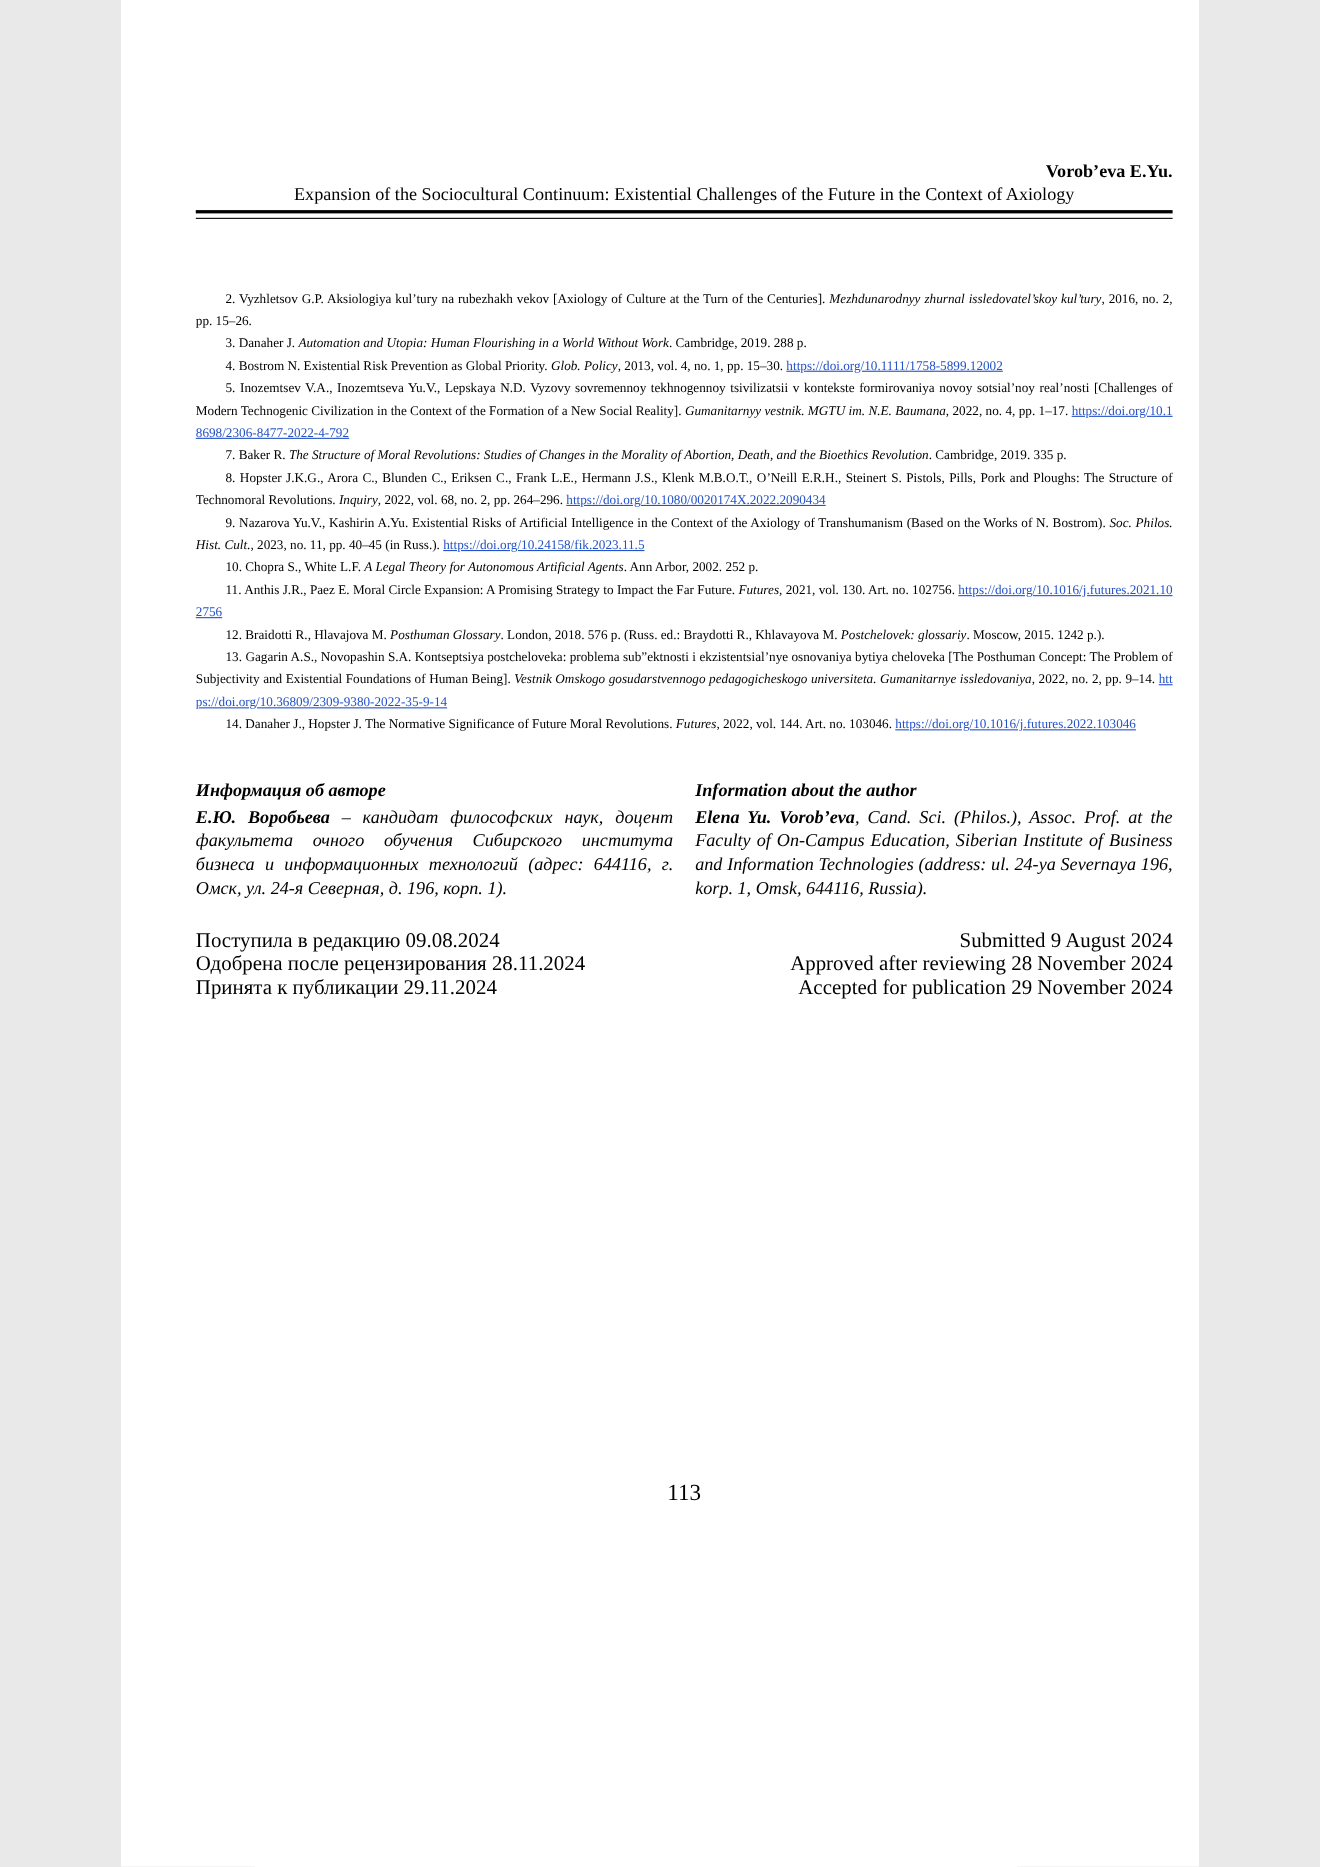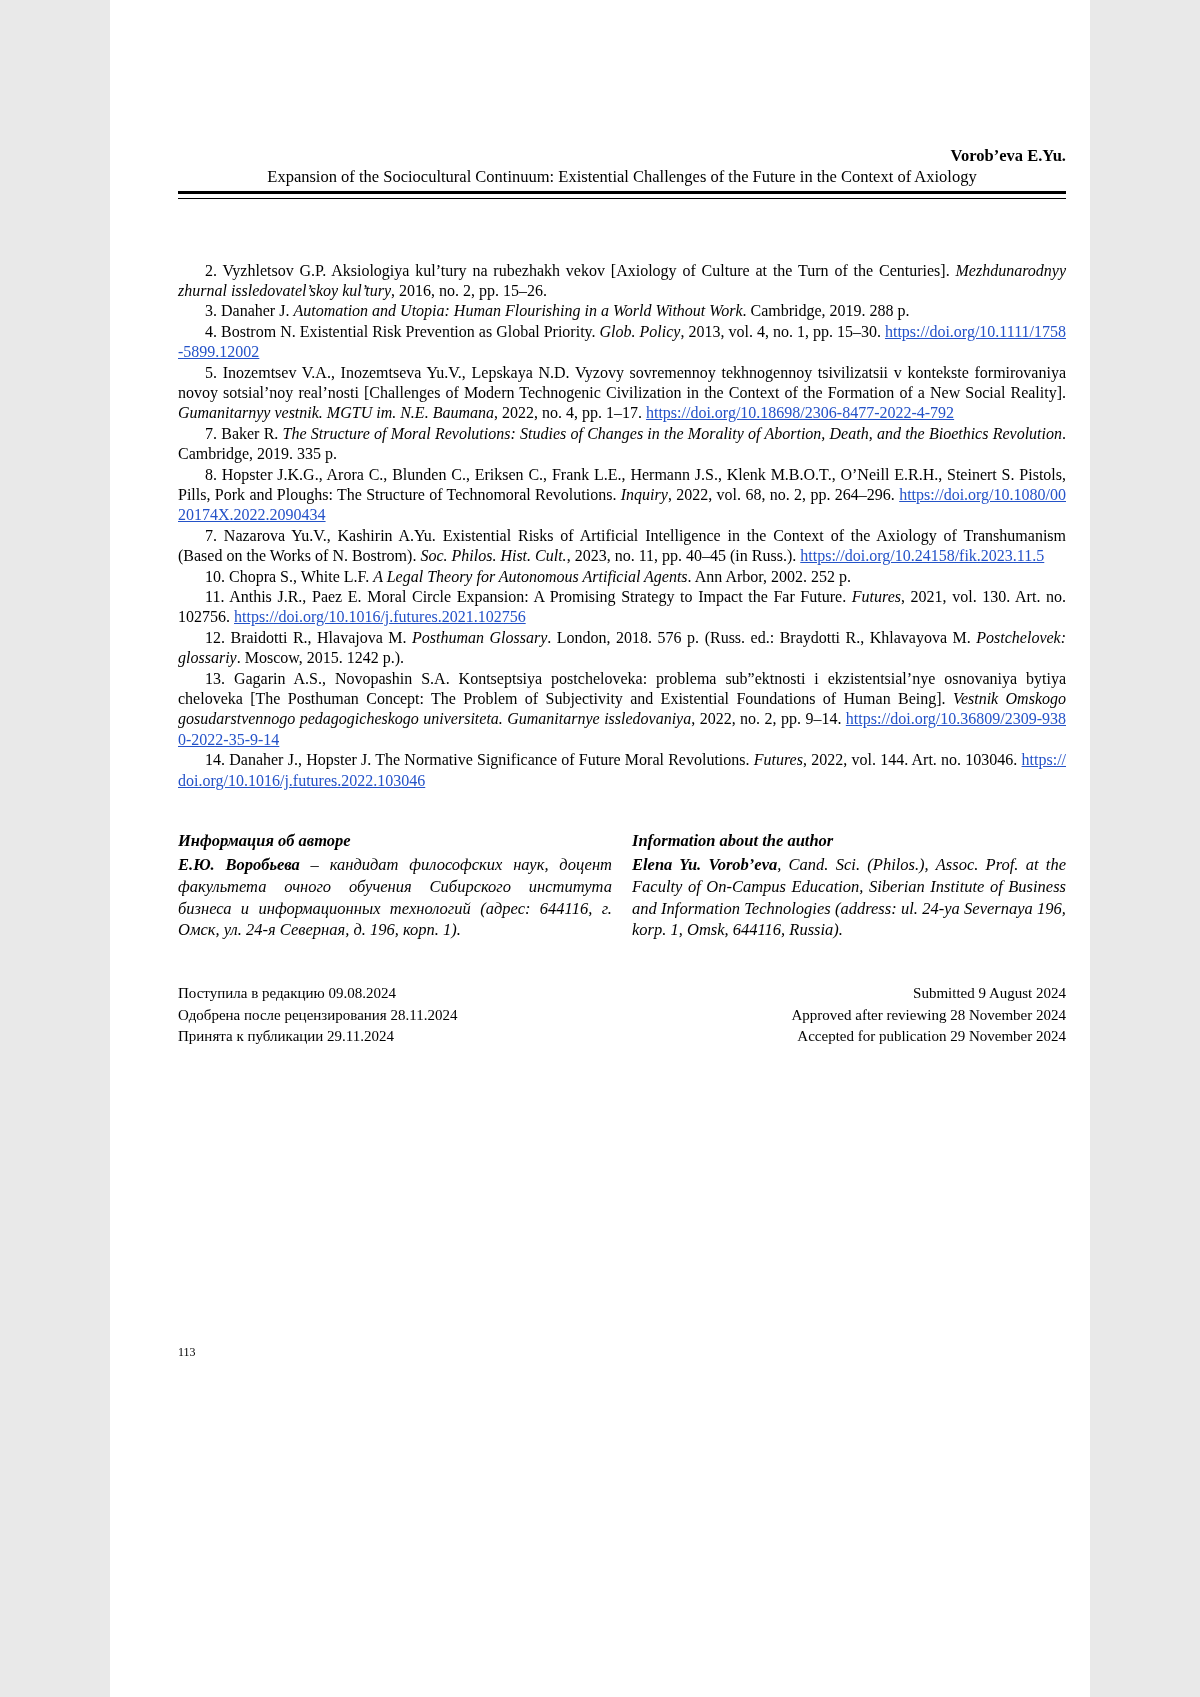--- a/index.html
+++ b/index.html
@@ -12,45 +12,45 @@
     color:#000;
     overflow:hidden;
   }
   .content { position:absolute; left:68px; top:0; width:888px; }
 
   .header { margin-top:145px; }
   .header-author { text-align:right; font-weight:bold; font-size:16.5px; line-height:21px; }
   .header-title { text-align:center; font-size:16.5px; line-height:21px; }
   .rule { margin-top:4px; border-top:3px solid #000; border-bottom:1.5px solid #000; height:3.5px; }
 
-  .references { margin-top:62px; font-size:16px; }
+  .references { margin-top:62px; font-size:12px; }
   p.ref { margin:0; text-align:justify; text-indent:27px; line-height:20.4px; }
   .it { font-style:italic; }
   a.link { color:var(--link,#2452C8); text-decoration:underline; cursor:pointer; word-break:break-all; }
 
   .author-info {
     margin-top:40px;
     display:grid; grid-template-columns:1fr 1fr; column-gap:20px;
     font-size:16.5px;
   }
   .ai-heading { font-weight:bold; font-style:italic; margin:0 0 3px 0; font-size:16.5px; }
   .ai-text { font-style:italic; text-align:justify; line-height:21.8px; margin:0; }
   .ai-name { font-weight:bold; }
 
   .dates {
-    margin-top:42px;
+    margin-top:26px;
     display:grid; grid-template-columns:1fr 1fr; 
-    font-size:15px; line-height:21.4px;
+    font-size:19px; line-height:21.4px;
   }
   .dates-right { text-align:right; }
   .date-line { white-space:nowrap; }
 
   .page-number {
     position:absolute; left:68px; top:1345px; width:888px;
-    font-size:12px;
+    text-align:center; font-size:21px;
   }
 </style>
 </head>
 <body>
 
 <div class="page">
   <div class="content">
 
     <div class="header">
       <div class="header-author">Vorob’eva E.Yu.</div>
@@ -58,21 +58,21 @@
       <div class="rule"></div>
     </div>
 
     <div class="references">
         <p class="ref"><span>2. Vyzhletsov G.P. Aksiologiya kul’tury na rubezhakh vekov [Axiology of Culture at the Turn of the Centuries]. </span><span class="it">Mezhdunarodnyy zhurnal issledovatel’skoy kul’tury</span><span>, 2016, no. 2, pp. 15–26.</span></p>
         <p class="ref"><span>3. Danaher J. </span><span class="it">Automation and Utopia: Human Flourishing in a World Without Work</span><span>. Cambridge, 2019. 288 p.</span></p>
         <p class="ref"><span>4. Bostrom N. Existential Risk Prevention as Global Priority. </span><span class="it">Glob. Policy</span><span>, 2013, vol. 4, no. 1, pp. 15–30. </span><a class="link" href="#">https://doi.org/10.1111/1758-5899.12002</a></p>
         <p class="ref"><span>5. Inozemtsev V.A., Inozemtseva Yu.V., Lepskaya N.D. Vyzovy sovremennoy tekhnogennoy tsivilizatsii v kontekste formirovaniya novoy sotsial’noy real’nosti [Challenges of Modern Technogenic Civilization in the Context of the Formation of a New Social Reality]. </span><span class="it">Gumanitarnyy vestnik. MGTU im. N.E. Baumana</span><span>, 2022, no. 4, pp. 1–17. </span><a class="link" href="#">https://doi.org/10.18698/2306-8477-2022-4-792</a></p>
         <p class="ref"><span>7. Baker R. </span><span class="it">The Structure of Moral Revolutions: Studies of Changes in the Morality of Abortion, Death, and the Bioethics Revolution</span><span>. Cambridge, 2019. 335 p.</span></p>
         <p class="ref"><span>8. Hopster J.K.G., Arora C., Blunden C., Eriksen C., Frank L.E., Hermann J.S., Klenk M.B.O.T., O’Neill E.R.H., Steinert S. Pistols, Pills, Pork and Ploughs: The Structure of Technomoral Revolutions. </span><span class="it">Inquiry</span><span>, 2022, vol. 68, no. 2, pp. 264–296. </span><a class="link" href="#">https://doi.org/10.1080/0020174X.2022.2090434</a></p>
-        <p class="ref"><span>7. Nazarova Yu.V., Kashirin A.Yu. Existential Risks of Artificial Intelligence in the Context of the Axiology of Transhumanism (Based on the Works of N. Bostrom). </span><span class="it">Soc. Philos. Hist. Cult.</span><span>, 2023, no. 11, pp. 40–45 (in Russ.). </span><a class="link" href="#">https://doi.org/10.24158/fik.2023.11.5</a></p>
+        <p class="ref"><span>9. Nazarova Yu.V., Kashirin A.Yu. Existential Risks of Artificial Intelligence in the Context of the Axiology of Transhumanism (Based on the Works of N. Bostrom). </span><span class="it">Soc. Philos. Hist. Cult.</span><span>, 2023, no. 11, pp. 40–45 (in Russ.). </span><a class="link" href="#">https://doi.org/10.24158/fik.2023.11.5</a></p>
         <p class="ref"><span>10. Chopra S., White L.F. </span><span class="it">A Legal Theory for Autonomous Artificial Agents</span><span>. Ann Arbor, 2002. 252 p.</span></p>
         <p class="ref"><span>11. Anthis J.R., Paez E. Moral Circle Expansion: A Promising Strategy to Impact the Far Future. </span><span class="it">Futures</span><span>, 2021, vol. 130. Art. no. 102756. </span><a class="link" href="#">https://doi.org/10.1016/j.futures.2021.102756</a></p>
         <p class="ref"><span>12. Braidotti R., Hlavajova M. </span><span class="it">Posthuman Glossary</span><span>. London, 2018. 576 p. (Russ. ed.: Braydotti R., Khlavayova M. </span><span class="it">Postchelovek: glossariy</span><span>. Moscow, 2015. 1242 p.).</span></p>
         <p class="ref"><span>13. Gagarin A.S., Novopashin S.A. Kontseptsiya postcheloveka: problema sub”ektnosti i ekzistentsial’nye osnovaniya bytiya cheloveka [The Posthuman Concept: The Problem of Subjectivity and Existential Foundations of Human Being]. </span><span class="it">Vestnik Omskogo gosudarstvennogo pedagogicheskogo universiteta. Gumanitarnye issledovaniya</span><span>, 2022, no. 2, pp. 9–14. </span><a class="link" href="#">https://doi.org/10.36809/2309-9380-2022-35-9-14</a></p>
         <p class="ref"><span>14. Danaher J., Hopster J. The Normative Significance of Future Moral Revolutions. </span><span class="it">Futures</span><span>, 2022, vol. 144. Art. no. 103046. </span><a class="link" href="#">https://doi.org/10.1016/j.futures.2022.103046</a></p>
       </div>
 
     <div class="author-info">
       <div>
         <p class="ai-heading">Информация об авторе</p>

